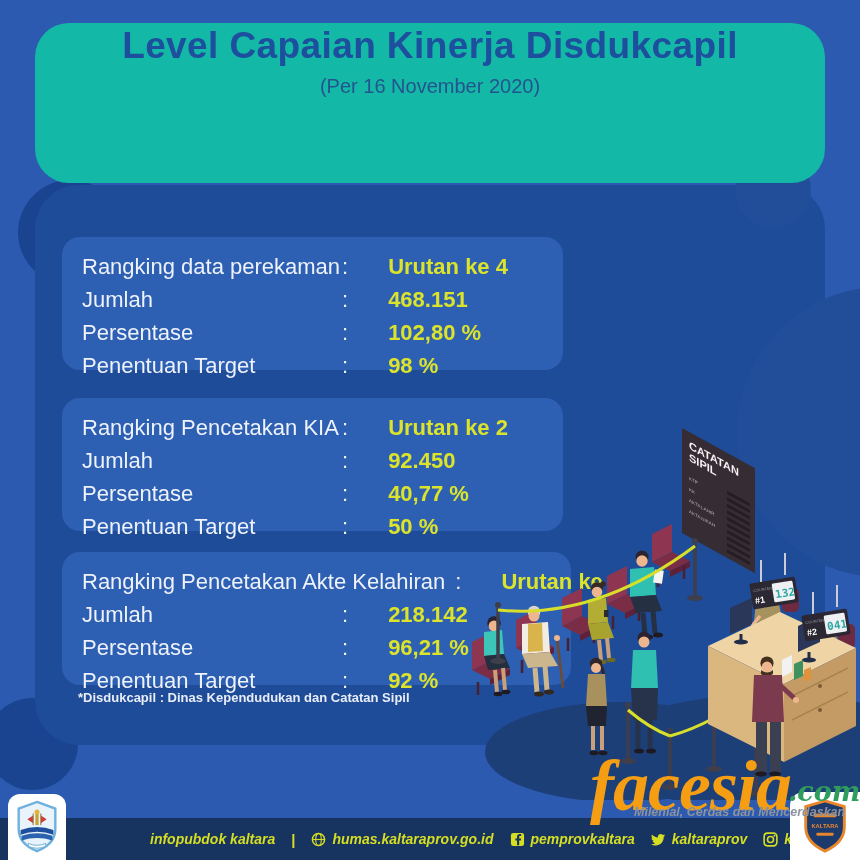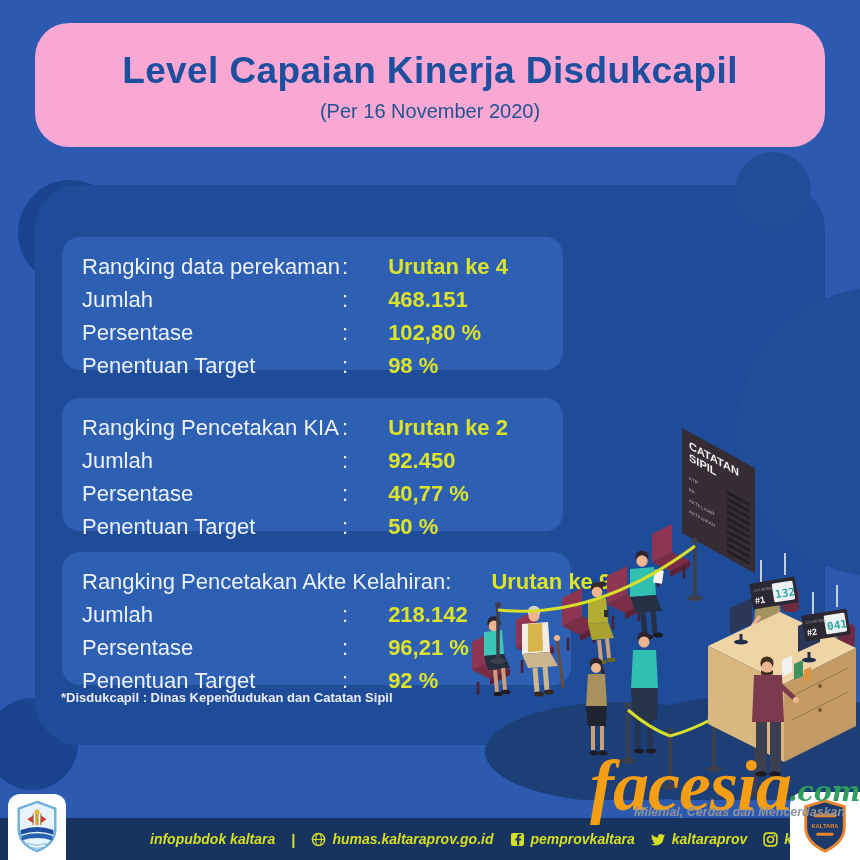--- a/index.html
+++ b/index.html
@@ -4,41 +4,41 @@
 <style>
   html,body{margin:0;padding:0;background:#222;}
   .stage{position:relative;width:860px;height:860px;overflow:hidden;background:#2b5ab0;
          font-family:"Liberation Sans",sans-serif;}
   .circle{position:absolute;border-radius:50%;}
   .c1{left:18px;top:180px;width:105px;height:105px;background:#1a4490;z-index:1;}
   .c4{left:-14px;top:698px;width:92px;height:92px;background:#1a4490;z-index:1;}
   .c2{left:735px;top:152px;width:76px;height:76px;background:#224d99;z-index:3;}
   .c3{left:737px;top:287px;width:290px;height:290px;background:#224d99;z-index:3;}
 
-  .banner{position:absolute;left:35px;top:23px;width:790px;height:124px;background:#f9a8d4;
+  .banner{position:absolute;left:35px;top:23px;width:790px;height:160px;background:#14b8a6;
           border-radius:34px;display:flex;flex-direction:column;align-items:center;
-          justify-content:center;text-align:center;z-index:4;}
+          justify-content:flex-start;text-align:center;z-index:4;}
   .banner .t{font-size:37px;font-weight:bold;color:#1d4f9e;line-height:45px;letter-spacing:.4px;}
   .banner .s{font-size:20px;font-weight:500;color:#24548f;margin-top:7px;}
 
   .panel{position:absolute;left:35px;top:185px;width:790px;height:560px;background:#1f4c99;
          border-radius:44px;z-index:2;}
 
   .card{position:absolute;background:#2d5fb3;border-radius:18px;z-index:4;
         padding:13px 0 12px 20px;box-sizing:border-box;}
   .card1{left:62px;top:237px;width:501px;height:133px;}
   .card2{left:62px;top:398px;width:501px;height:133px;}
   .card3{left:62px;top:552px;width:509px;height:133px;}
   .card .row{display:flex;font-size:22px;line-height:33px;white-space:nowrap;}
   .card .lbl{width:260px;color:#eef2fa;font-weight:500;flex:0 0 auto;}
-  .card .lbl.wide{width:auto;text-align:center;}
+  .card .lbl.wide{width:auto;margin-right:10px;text-align:center;}
   .card .colon{color:#eef2fa;font-weight:500;margin-right:8px;}
   .card .val{color:#dce32b;font-weight:bold;margin-left:32px;}
 
-  .footnote{position:absolute;left:61px;top:690px;font-size:13px;font-weight:bold;
+  .footnote{position:absolute;left:78px;top:690px;font-size:13px;font-weight:bold;
             color:#e8edf7;z-index:4;}
 
   .srcbar{position:absolute;left:0;top:750px;width:860px;height:40px;background:#17335f;z-index:5;
           display:flex;align-items:center;padding-left:30px;box-sizing:border-box;
           color:#fff;font-size:16px;}
   .srcbar .b{font-weight:bold;margin-right:7px;}
 
   .illus{position:absolute;left:430px;top:420px;z-index:6;pointer-events:none;}
 
   .footbar{position:absolute;left:0;top:818px;width:857px;height:42px;background:#17335f;z-index:7;

